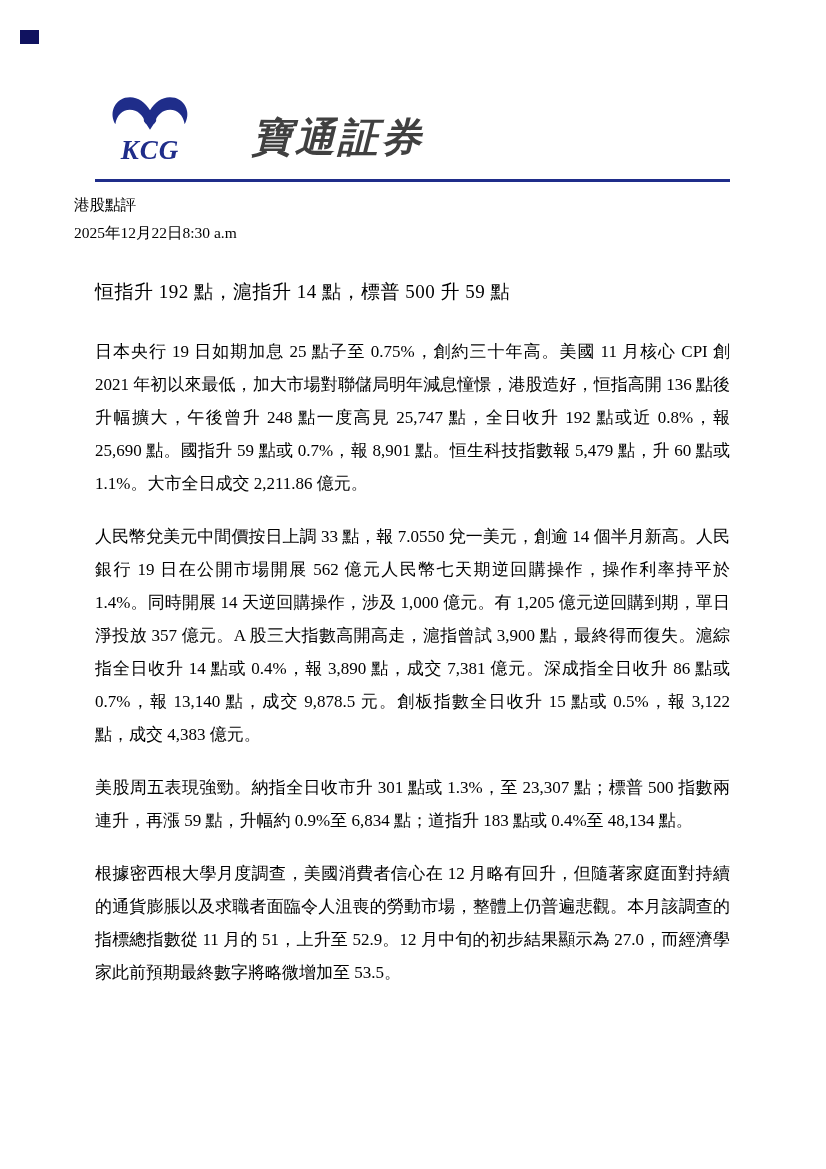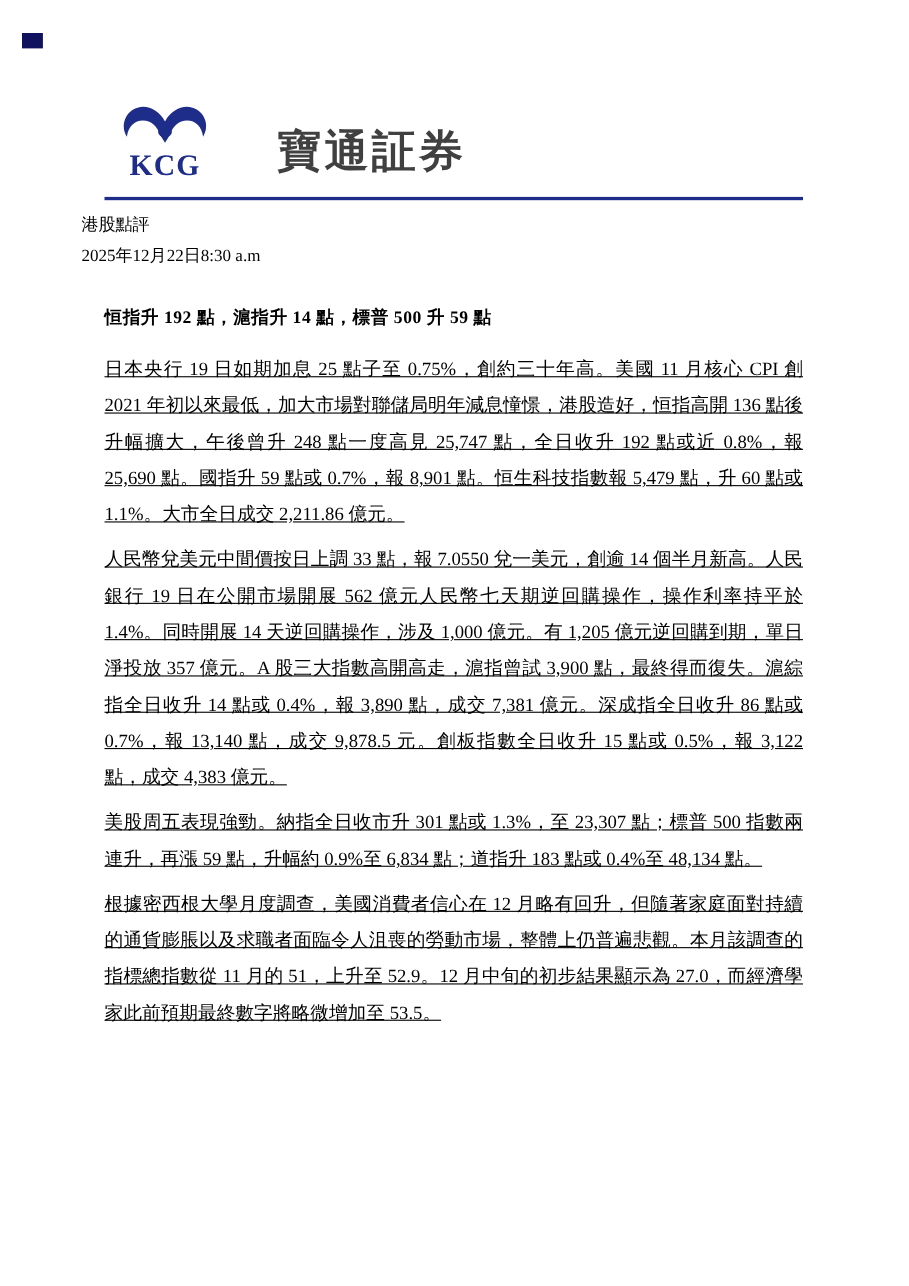--- a/index.html
+++ b/index.html
@@ -20,20 +20,21 @@
     top: 30px;
     width: 19px;
     height: 14px;
     background: #10125f;
   }
   .doc-header {
     display: flex;
     align-items: flex-end;
     gap: 58px;
     padding: 84px 96px 0 106px;
+    font-style: italic;
   }
   .logo {
     display: flex;
     flex-direction: column;
     align-items: center;
     width: 88px;
     flex: 0 0 auto;
   }
   .logo svg { display: block; }
   .logo-text {
@@ -58,32 +59,31 @@
     background: #1f2d8a;
     border: 0;
   }
   .meta {
     padding: 9px 96px 0 74px;
     font-size: 15.5px;
     line-height: 1.8;
   }
   .headline {
     padding: 32px 96px 0 95px;
-    font-size: 16px;
-    font-weight: bold;
+    font-size: 19px;
+    font-weight: normal;
     letter-spacing: 0.5px;
     line-height: 1.4;
   }
   .body-text { padding: 10px 96px 0 95px; }
   .body-text p {
     font-size: 17px;
     line-height: 33px;
     text-align: justify;
-    margin-top: 8px;
-    text-decoration: underline;
+    margin-top: 20px;
   }
 </style>
 </head>
 <body>
 
 <div class="page">
 
   <div class="corner-mark"></div>
 
   <header class="doc-header">

